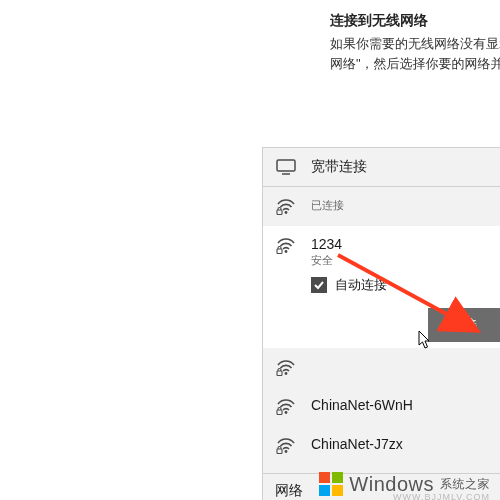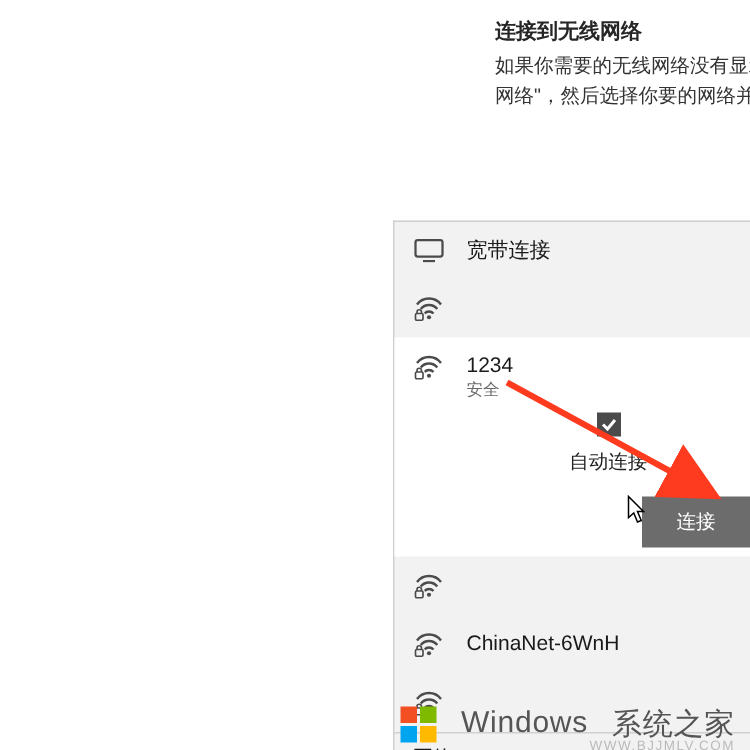--- a/index.html
+++ b/index.html
@@ -42,21 +42,21 @@
 
     .divider { height:1px; background:#d0d0d0; margin:0; }
 
     .selected {
       background: #fff;
       padding-bottom: 6px;
     }
     .selected .auto {
       display:flex; align-items:center; gap:8px;
       margin: 8px 0 14px 48px;
-      font-size: 13px; color:#222;flex-direction:column;
+      font-size: 13px; color:#222;
     }
     .chk {
       width:16px; height:16px; background:#4b4b4b;
       display:inline-flex; align-items:center; justify-content:center;
     }
     .chk svg { display:block; }
     .btn-row { display:flex; justify-content:flex-end; padding-right:0; }
     .connect-btn {
       background:#6c6c6c; color:#fff;
       font-size:13px;
@@ -72,21 +72,21 @@
       border-top:1px solid #d0d0d0;
     }
     .footer-title { font-size:14px; color:#1a1a1a; }
 
     .arrow { position:absolute; left:336px; top:253px; pointer-events:none; }
 
     .cursor { position:absolute; left:418px; top:330px; pointer-events:none; }
 
     .watermark {
       position:absolute; right:10px; bottom:4px;
-      display:flex; align-items:center; gap:16px;
+      display:flex; align-items:center; gap:6px;
       font-size:20px; font-weight:400; color:#555;
       letter-spacing:0.5px;
     }
     .wm-logo { width:24px; height:24px; display:grid; grid-template-columns:1fr 1fr; grid-template-rows:1fr 1fr; gap:2px; }
     .wm-logo span:nth-child(1){background:#f25022;}
     .wm-logo span:nth-child(2){background:#7fba00;}
     .wm-logo span:nth-child(3){background:#00a4ef;}
     .wm-logo span:nth-child(4){background:#ffb900;}
   </style>
 </head>
@@ -118,20 +118,21 @@
           <path d="M2 6 A10 10 0 0 1 18 6" fill="none" stroke="#4b4b4b" stroke-width="1.6"></path>
           <path d="M4.5 9 A7 7 0 0 1 15.5 9" fill="none" stroke="#4b4b4b" stroke-width="1.6"></path>
           <path d="M7 12 A4 4 0 0 1 13 12" fill="none" stroke="#4b4b4b" stroke-width="1.6"></path>
           <circle cx="10" cy="14.5" r="1.4" fill="#4b4b4b"></circle>
           <rect x="0" y="11" width="7" height="6" rx="1" fill="#f2f2f2"></rect>
           <rect x="1" y="12" width="5" height="4.5" rx="0.8" fill="none" stroke="#4b4b4b" stroke-width="1.1"></rect>
           <path d="M2 12 v-1 a1.5 1.5 0 0 1 3 0 v1" fill="none" stroke="#4b4b4b" stroke-width="1.1"></path>
         </svg>
     </span>
     <span class="txt">
+      <div class="sub">已连接</div>
     </span>
   </div>
 
   <div class="selected">
     <div class="row" style="padding-bottom:0;">
       <span class="icon">
         <svg width="20" height="18" viewBox="0 0 20 18">
             <path d="M2 6 A10 10 0 0 1 18 6" fill="none" stroke="#4b4b4b" stroke-width="1.6"></path>
             <path d="M4.5 9 A7 7 0 0 1 15.5 9" fill="none" stroke="#4b4b4b" stroke-width="1.6"></path>
             <path d="M7 12 A4 4 0 0 1 13 12" fill="none" stroke="#4b4b4b" stroke-width="1.6"></path>
@@ -195,20 +196,23 @@
       <svg width="20" height="18" viewBox="0 0 20 18">
           <path d="M2 6 A10 10 0 0 1 18 6" fill="none" stroke="#4b4b4b" stroke-width="1.6"></path>
           <path d="M4.5 9 A7 7 0 0 1 15.5 9" fill="none" stroke="#4b4b4b" stroke-width="1.6"></path>
           <path d="M7 12 A4 4 0 0 1 13 12" fill="none" stroke="#4b4b4b" stroke-width="1.6"></path>
           <circle cx="10" cy="14.5" r="1.4" fill="#4b4b4b"></circle>
           <rect x="0" y="11" width="7" height="6" rx="1" fill="#f2f2f2"></rect>
           <rect x="1" y="12" width="5" height="4.5" rx="0.8" fill="none" stroke="#4b4b4b" stroke-width="1.1"></rect>
           <path d="M2 12 v-1 a1.5 1.5 0 0 1 3 0 v1" fill="none" stroke="#4b4b4b" stroke-width="1.1"></path>
         </svg>
     </span>
+    <span class="txt">
+        <div class="name">ChinaNet-J7zx</div>
+      </span>
   </div>
 
   <div class="footer">
     <div class="footer-title">网络</div>
 
   </div>
 </div>
 
 <svg class="arrow" width="160" height="100">
   <defs>
@@ -224,15 +228,15 @@
 </svg>
 
 <div class="watermark">
   <div class="wm-logo">
       <span></span>
       <span></span>
       <span></span>
       <span></span>
     </div>
   <span>Windows</span>
-  <span style="font-size:20px;">系统之家</span>
+  <span style="font-size:12px;">系统之家</span>
 </div>
 <div style="position:absolute; right:10px; bottom:-2px; font-size:9px; color:#bbb; letter-spacing:1px;">WWW.BJJMLV.COM</div>
 
 </body></html>

